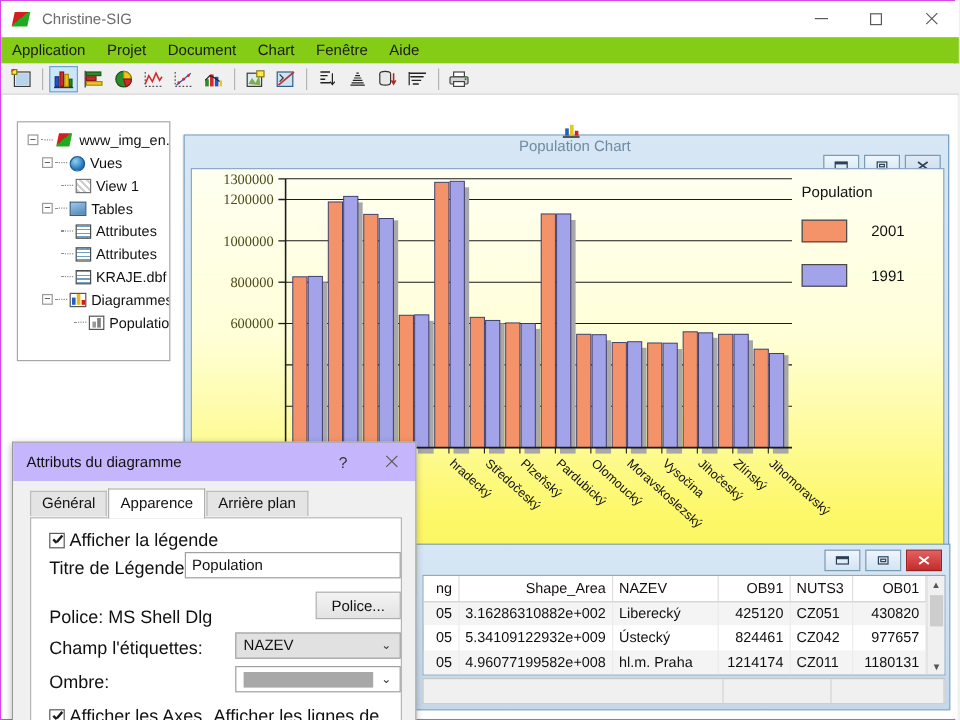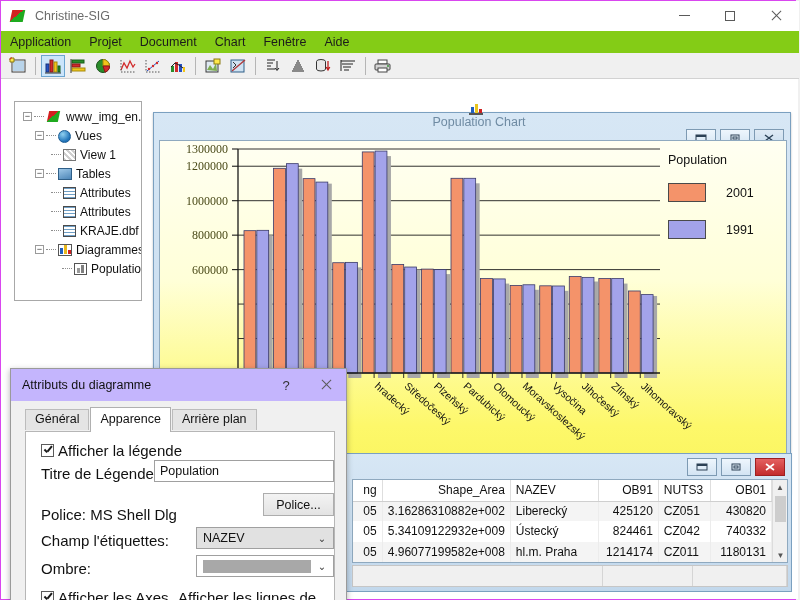--- a/index.html
+++ b/index.html
@@ -592,21 +592,21 @@
               <td>425120</td>
               <td class="l">CZ051</td>
               <td>430820</td>
             </tr>
             <tr>
               <td>05</td>
               <td>5.34109122932e+009</td>
               <td class="l">Ústecký</td>
               <td>824461</td>
               <td class="l">CZ042</td>
-              <td>740332</td>
+              <td>977657</td>
             </tr>
             <tr class="alt">
               <td>05</td>
               <td>4.96077199582e+008</td>
               <td class="l">hl.m. Praha</td>
               <td>1214174</td>
               <td class="l">CZ011</td>
               <td>1180131</td>
             </tr>
           </tbody>

